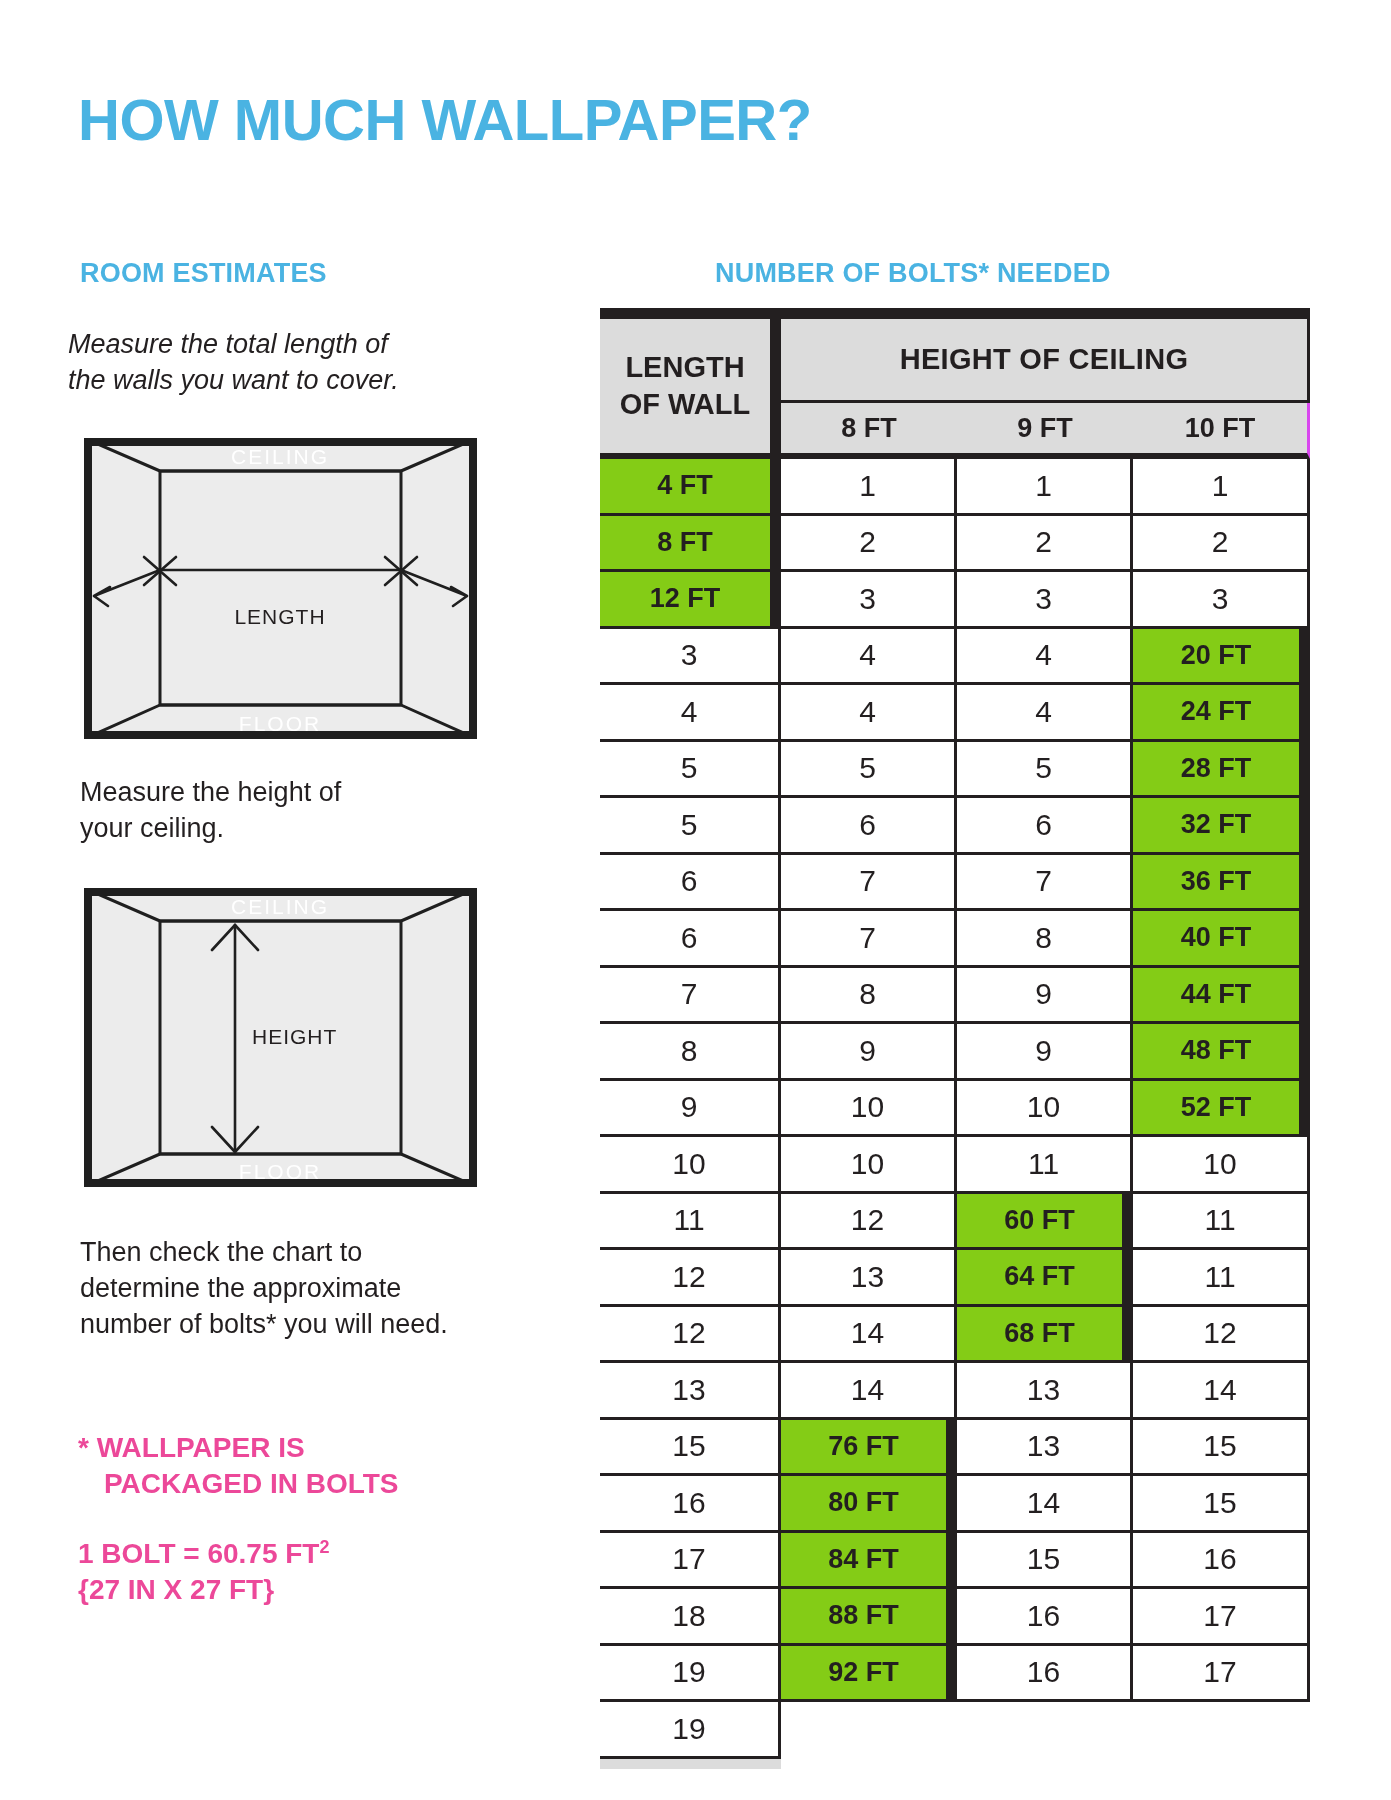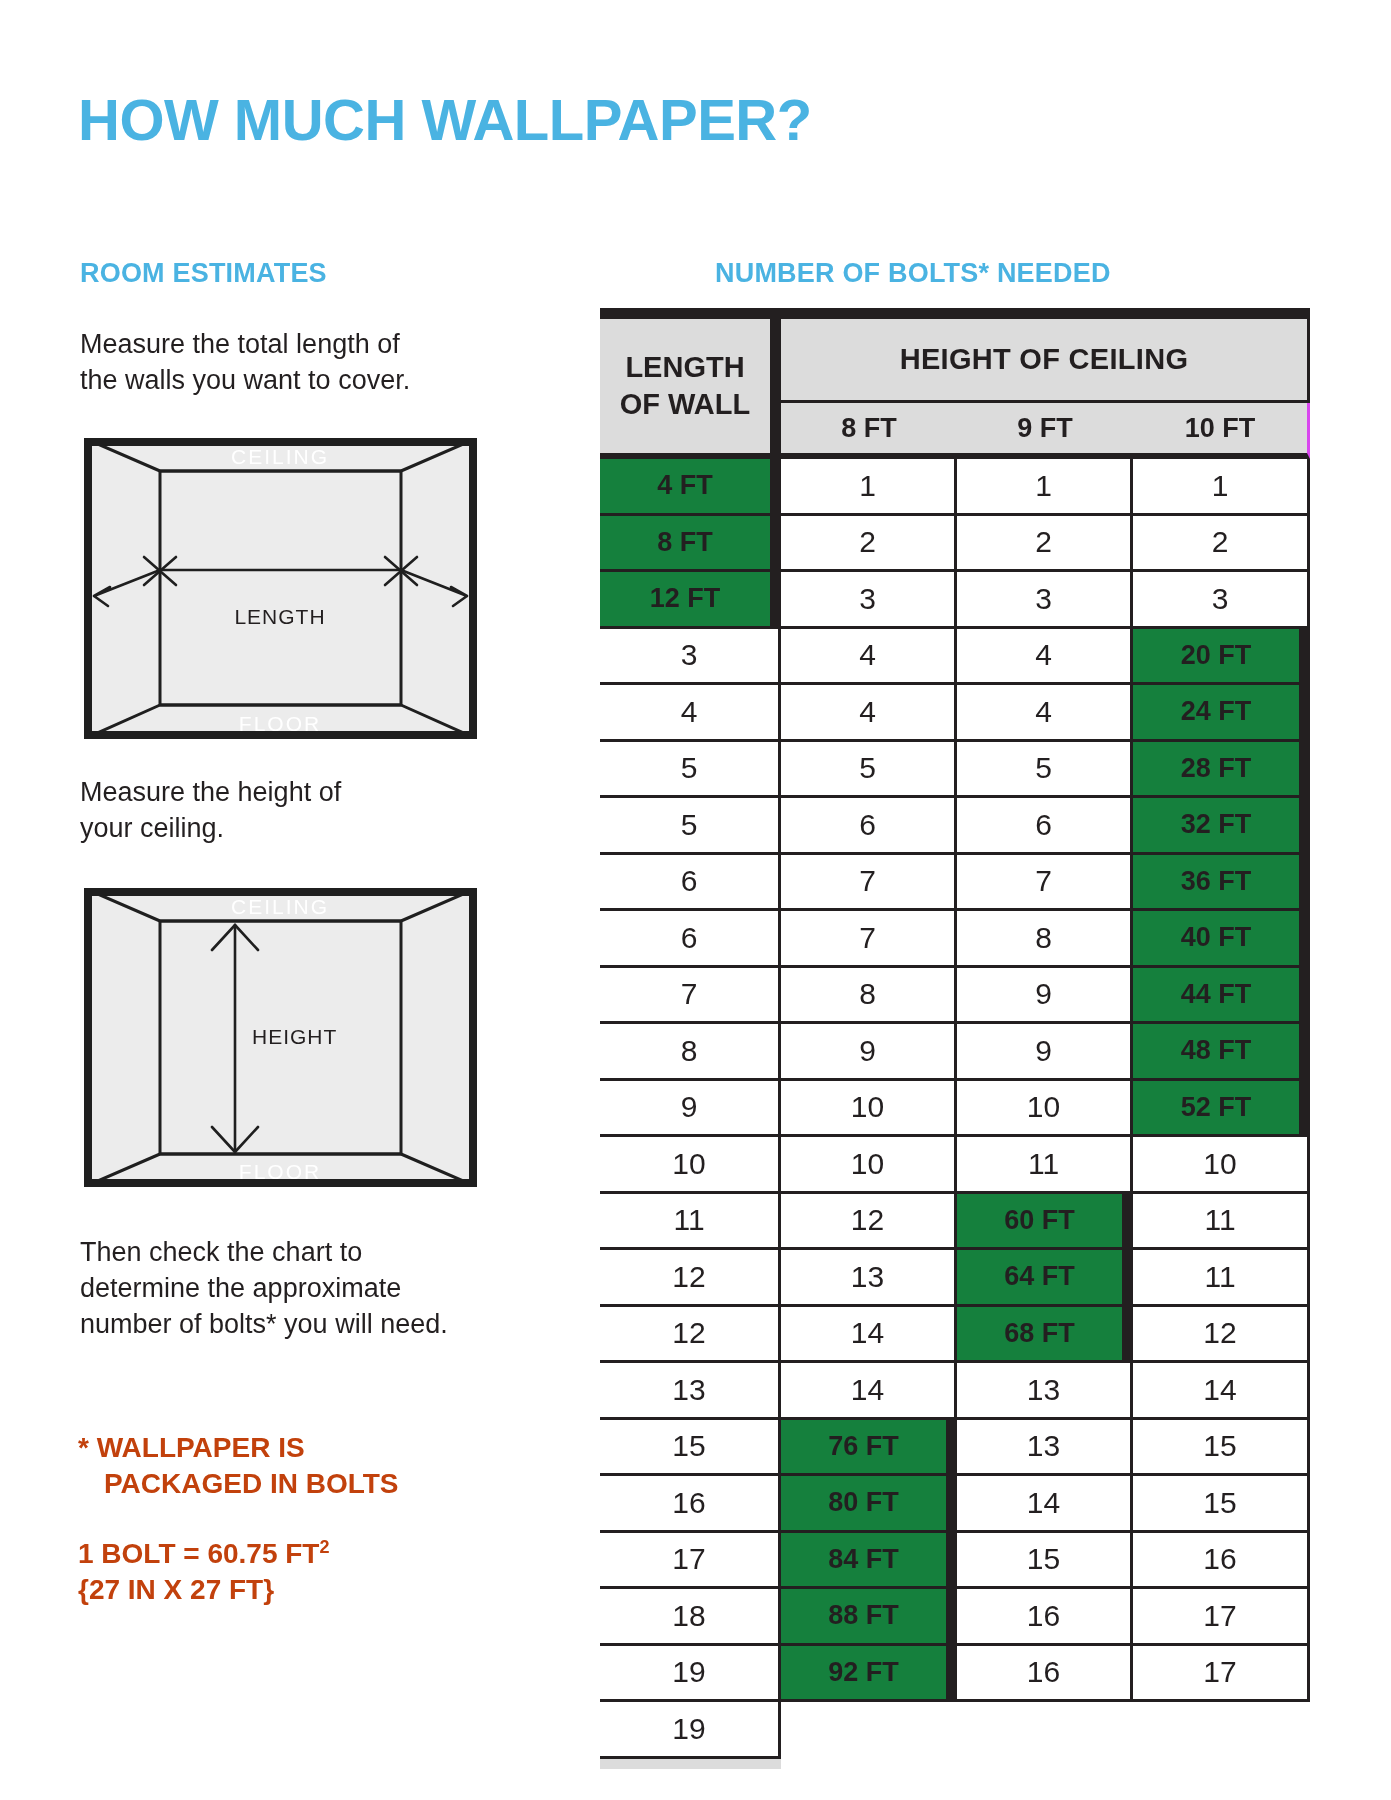--- a/index.html
+++ b/index.html
@@ -13,24 +13,24 @@
     color:#4ab3e2;line-height:1.1;white-space:nowrap;
   }
   .section-heading{
     font-size:27px;font-weight:bold;color:#4ab3e2;letter-spacing:0.2px;white-space:nowrap;
   }
   .h-left{left:80px;top:258px;text-align:center;}
   .h-table{left:715px;top:258px;}
   .body-text{
     font-size:27px;line-height:36px;color:#231f20;white-space:pre-line;margin:0;
   }
-  .p1{left:80px;top:326px;}
+  .p1{left:68px;top:326px;font-style:italic;}
   .p2{left:80px;top:774px;}
   .p3{left:80px;top:1234px;}
-  .note{font-size:28px;line-height:36px;font-weight:bold;color:#c2410c;}
+  .note{font-size:28px;line-height:36px;font-weight:bold;color:#ec4899;}
   .note .indent{padding-left:26px;}
   .fn{left:78px;top:1430px;}
   .eq{left:78px;top:1536px;}
   .eq sup{font-size:18px;vertical-align:super;line-height:0;}
   .diagram{position:absolute;width:393px;}
   .d1{left:84px;top:438px;height:301px;}
   .d2{left:84px;top:888px;height:299px;}
   .room-line{stroke:#1f1f1f;stroke-width:3;fill:none;stroke-linejoin:round;}
   .arrow{stroke:#1f1f1f;stroke-width:2.6;fill:none;stroke-linecap:round;}
   .slab-label{fill:#ffffff;font-size:21px;letter-spacing:2px;font-family:"Liberation Sans","DejaVu Sans",sans-serif;}
@@ -45,21 +45,21 @@
   .cell{display:flex;align-items:center;justify-content:center;box-sizing:border-box;color:#231f20;}
   .hd{background:#dcdcdc;font-weight:bold;}
   .rowhead-main{
     grid-column:1;grid-row:1/3;border-right:11px solid #231f20;border-bottom:6px solid #231f20;
     font-size:29px;line-height:37px;text-align:center;white-space:pre-line;
   }
   .group-head{grid-column:2/5;grid-row:1;border-right:3px solid #231f20;border-bottom:3px solid #231f20;font-size:29px;letter-spacing:0.3px;}
   .sub-head{grid-row:2;border-bottom:6px solid #231f20;font-size:27px;}
   .sc2{grid-column:2;} .sc3{grid-column:3;}
   .sc4{grid-column:4;border-right:3px solid #d946ef;}
-  .rowlabel{background:#15803d;font-weight:bold;font-size:27px;border-right:11px solid #231f20;border-bottom:3px solid #231f20;}
+  .rowlabel{background:#84cc16;font-weight:bold;font-size:27px;border-right:11px solid #231f20;border-bottom:3px solid #231f20;}
   .value{background:#ffffff;font-size:30px;border-right:3px solid #231f20;border-bottom:3px solid #231f20;}
   .gray-tab{grid-column:1;grid-row:26;background:#dcdcdc;}
 </style>
 </head>
 <body>
 
 <div class="page">
 
   <h1 class="abs page-title">HOW MUCH WALLPAPER?</h1>
 

